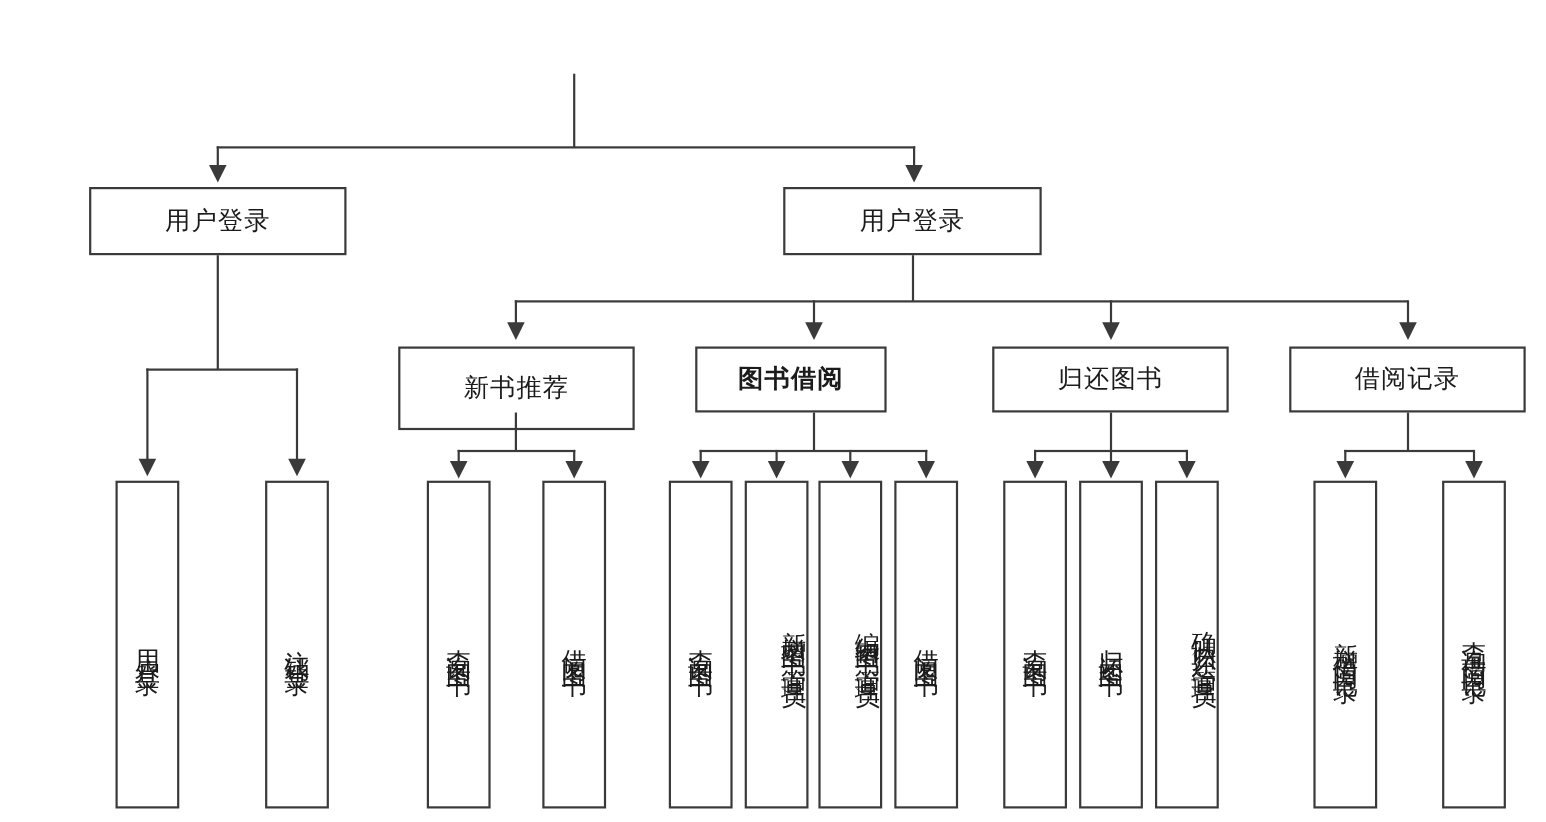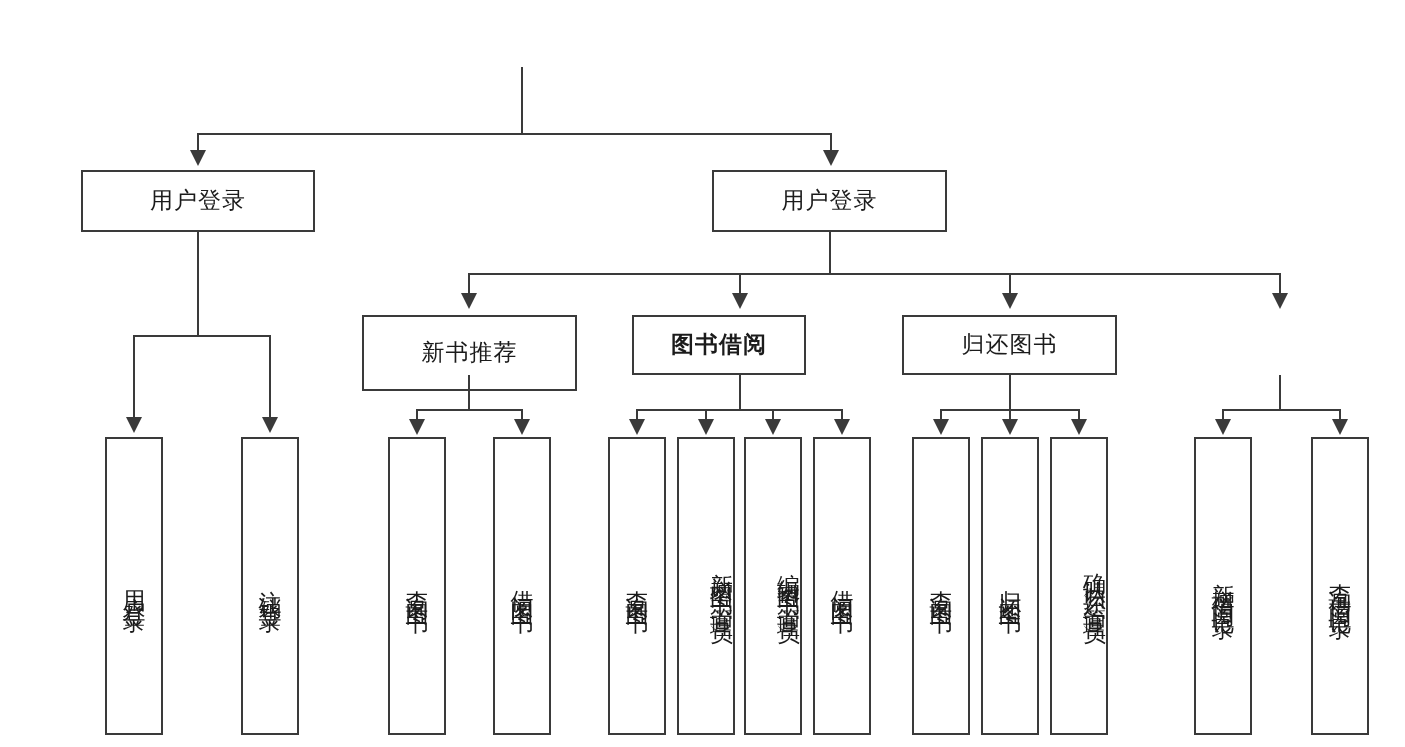--- a/index.html
+++ b/index.html
@@ -122,20 +122,23 @@
 
   <div class="node h" style="left:362px; top:315px; width:215px; height:76px;">
     <span>新书推荐</span>
   </div>
   <div class="node h" style="left:632px; top:315px; width:174px; height:60px;font-weight:bold;">
     <span>图书借阅</span>
   </div>
   <div class="node h" style="left:902px; top:315px; width:215px; height:60px;">
     <span>归还图书</span>
   </div>
+  <div class="node h" style="left:1172px; top:315px; width:215px; height:60px;">
+    <span>借阅记录</span>
+  </div>
 
   <div class="ln v" style="left:468px; top:375px; width:2px; height:35px;"></div>
   <div class="ln h" style="left:416px; top:409px; width:107px; height:2px;"></div>
   <div class="ln v" style="left:416px; top:409px; width:2px; height:12px;"></div>
   <div class="arrow" style="left:409px; top:419px;"></div>
   <div class="ln v" style="left:521px; top:409px; width:2px; height:12px;"></div>
   <div class="arrow" style="left:514px; top:419px;"></div>
 
   <div class="ln v" style="left:739px; top:375px; width:2px; height:35px;"></div>
   <div class="ln h" style="left:636px; top:409px; width:207px; height:2px;"></div>

